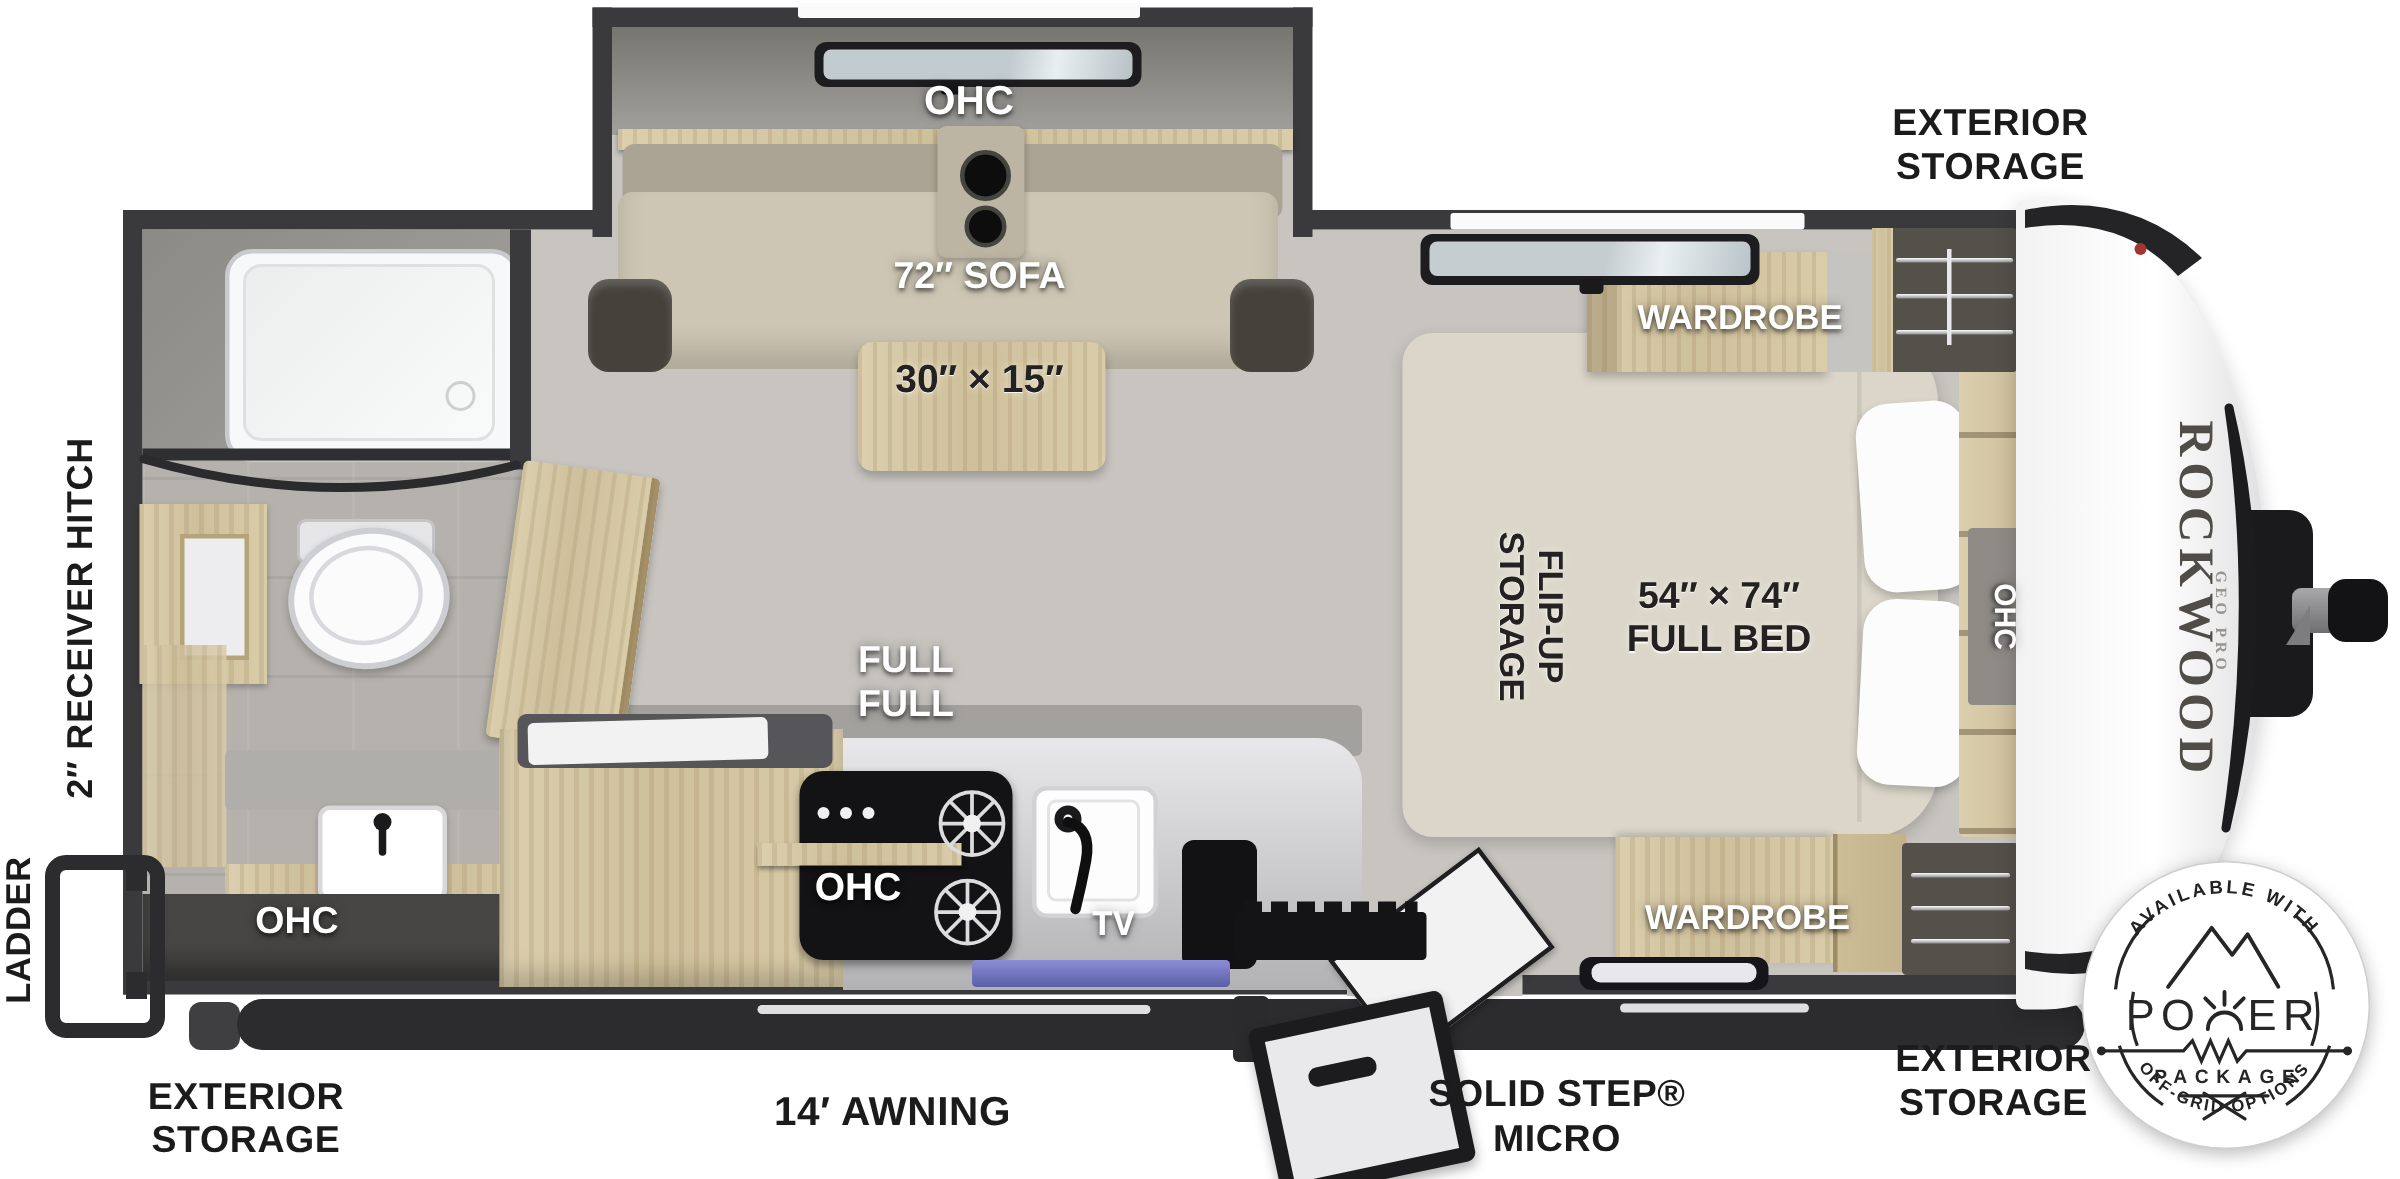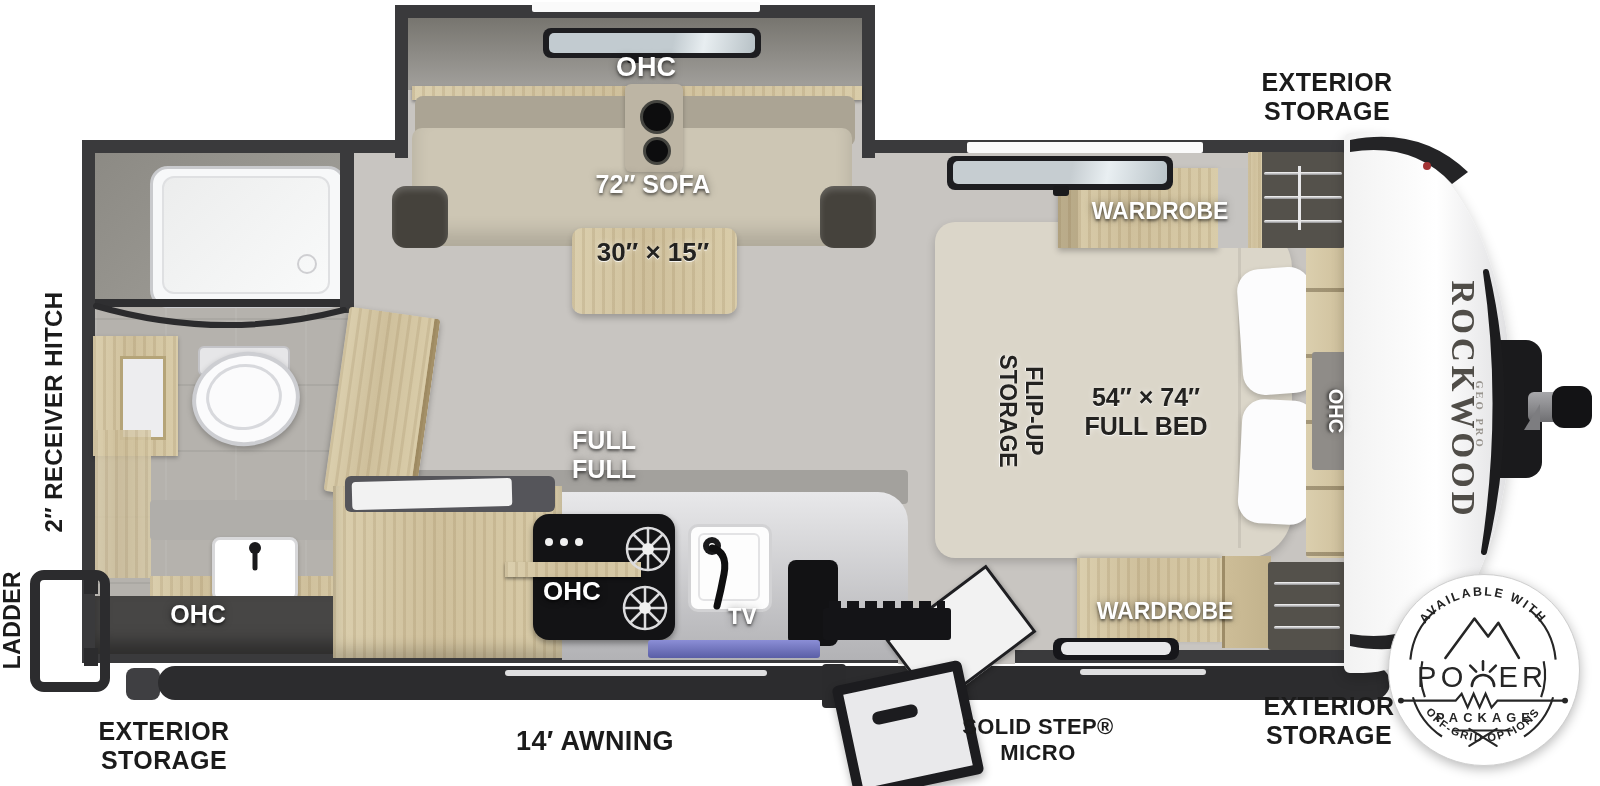--- a/index.html
+++ b/index.html
@@ -251,20 +251,20 @@
   </div>
   <div class="lbl lx" style="left:1179px;top:692px;width:300px;font-size:25px;line-height:1.14;">
     <div>EXTERIOR</div>
     <div>STORAGE</div>
   </div>
   <div class="lbl lx" style="left:14px;top:717px;width:300px;font-size:25px;line-height:1.14;">
     <div>EXTERIOR</div>
     <div>STORAGE</div>
   </div>
   <div class="lbl lx" style="left:445px;top:714px;width:300px;font-size:27px;margin-top:12px;">14′ AWNING</div>
-  <div class="lbl lx" style="left:888px;top:714px;width:300px;font-size:22px;line-height:1.2;">
+  <div class="lbl lx" style="left:888px;top:714px;width:300px;font-size:25px;line-height:1.2;">
     <div>SOLID STEP®</div>
     <div>MICRO</div>
   </div>
   <div class="lbl lx" style="left:-58px;top:607px;width:140px;height:26px;transform:rotate(-90deg);font-size:23px;">LADDER</div>
   <div class="lbl lx" style="left:-96px;top:398px;width:300px;height:28px;transform:rotate(-90deg);font-size:24px;">2″ RECEIVER HITCH</div>
 
 </div>
 
 </body></html>

